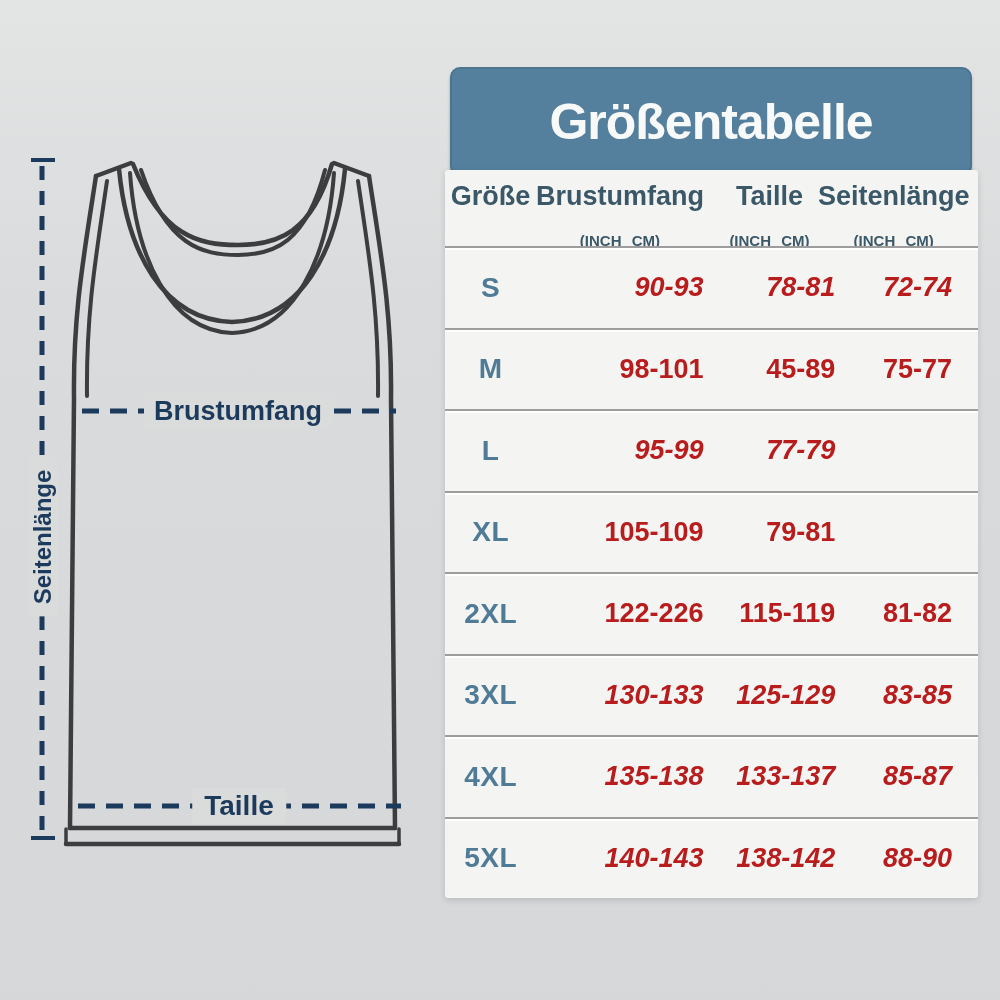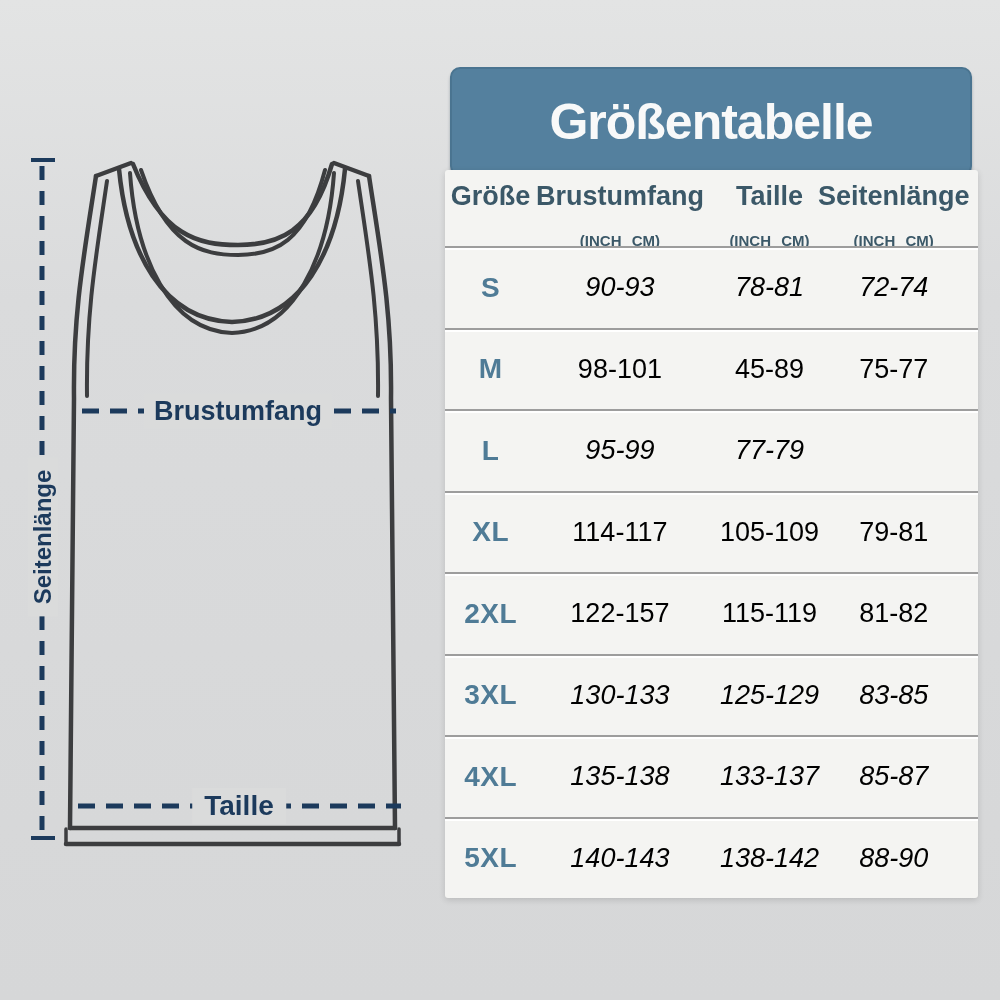--- a/index.html
+++ b/index.html
@@ -55,21 +55,21 @@
     position:absolute; left:0; right:0; top:76px; bottom:0;
     display:flex; flex-direction:column;
   }
   .trow {
     flex:1; display:grid; grid-template-columns:18% 33% 26% 23%;
     align-items:center; padding-right:26px;
     border-top:2px solid #9d9d9d; box-shadow:inset 0 2px 0 #ffffff;
   }
   .cell { text-align:center; line-height:1; }
   .size-label { color:#4f7b96; font-size:28px; font-weight:bold; letter-spacing:0.5px; }
-  .val { color:#000000; font-size:27px; font-weight:normal; }
+  .val { color:#b91c1c; font-size:27px; font-weight:bold;text-align:right; }
   
   .trow:nth-child(1) .val,
   .trow:nth-child(3) .val,
   .trow:nth-child(6) .val,
   .trow:nth-child(7) .val,
   .trow:nth-child(8) .val { font-style:italic; }
 </style>
 </head>
 <body>
 
@@ -150,27 +150,26 @@
           <div class="cell val">45-89</div>
           <div class="cell val">75-77</div>
         </div>
         <div class="trow">
           <div class="cell size-label">L</div>
           <div class="cell val">95-99</div>
           <div class="cell val">77-79</div>
         </div>
         <div class="trow">
           <div class="cell size-label">XL</div>
-          <div class="cell val">114-117</div>
           <div class="cell val">105-109</div>
           <div class="cell val">79-81</div>
         </div>
         <div class="trow">
           <div class="cell size-label">2XL</div>
-          <div class="cell val">122-157</div>
+          <div class="cell val">122-226</div>
           <div class="cell val">115-119</div>
           <div class="cell val">81-82</div>
         </div>
         <div class="trow">
           <div class="cell size-label">3XL</div>
           <div class="cell val">130-133</div>
           <div class="cell val">125-129</div>
           <div class="cell val">83-85</div>
         </div>
         <div class="trow">

